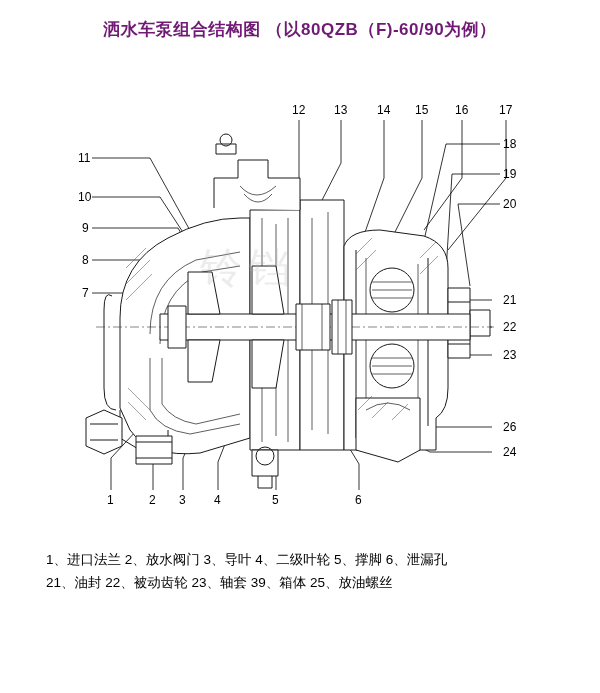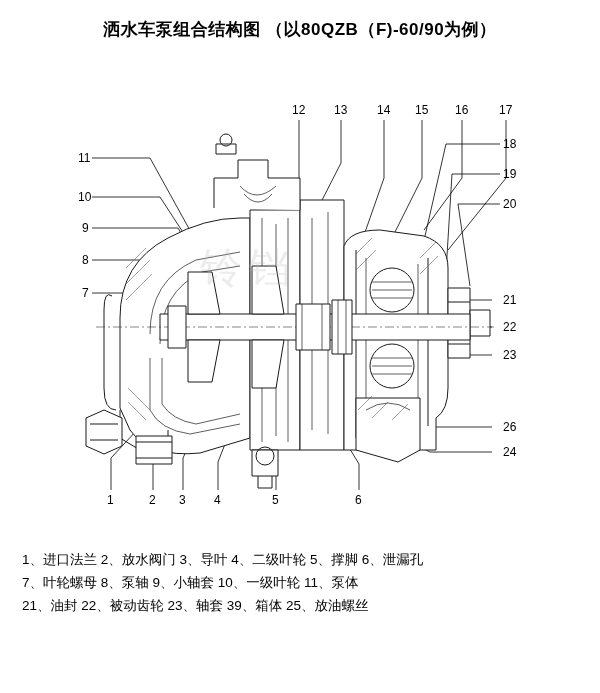--- a/index.html
+++ b/index.html
@@ -8,31 +8,31 @@
     background:#ffffff;
     font-family:"Liberation Sans","DejaVu Sans",sans-serif;
     color:#111;
     position:relative;
     overflow:hidden;
   }
   #title{
     position:absolute;top:18px;left:0;width:600px;
     text-align:center;
     font-size:17px;font-weight:bold;letter-spacing:.5px;
-    color:#000000;
+    color:#701a75;
   }
   #figure{
     position:absolute;top:58px;left:0;width:600px;height:480px;
   }
   #figure svg{display:block;}
   .legend{
     position:absolute;left:22px;top:548px;width:556px;
     font-size:13.5px;line-height:23px;color:#000;
   }
-  .legend .row{white-space:nowrap;}
+  .legend .row{white-space:nowrap;margin-left:24px;}
   .lbl{font-size:12px;fill:#000;font-family:"Liberation Sans",sans-serif;}
   .leader{stroke:#000;stroke-width:.8;fill:none;}
   .part{stroke:#1a1a1a;stroke-width:1;fill:none;}
   .partf{stroke:#1a1a1a;stroke-width:1;fill:#ffffff;}
   .hatch{stroke:#555;stroke-width:.55;}
   .thin{stroke:#1a1a1a;stroke-width:.7;fill:none;}
   .center{stroke:#333;stroke-width:.6;stroke-dasharray:9 3 2 3;fill:none;}
   .wm{
     position:absolute;left:200px;top:240px;
     font-size:42px;color:rgba(180,180,180,.25);
@@ -189,15 +189,14 @@
     <path d="M358 352 L372 338 M372 360 L388 344 M392 362 L408 346"></path>
   </g>
 
 </svg>
 </div>
 
 <div class="wm">铃铛</div>
 
 <div class="legend">
   <div class="row">1、进口法兰  2、放水阀门  3、导叶  4、二级叶轮  5、撑脚  6、泄漏孔</div>
-  <div class="row">7、叶轮螺母    8、泵轴      9、小轴套    10、一级叶轮    11、泵体</div>
   <div class="row">21、油封    22、被动齿轮    23、轴套    39、箱体    25、放油螺丝</div>
 </div>
 
 </body></html>

